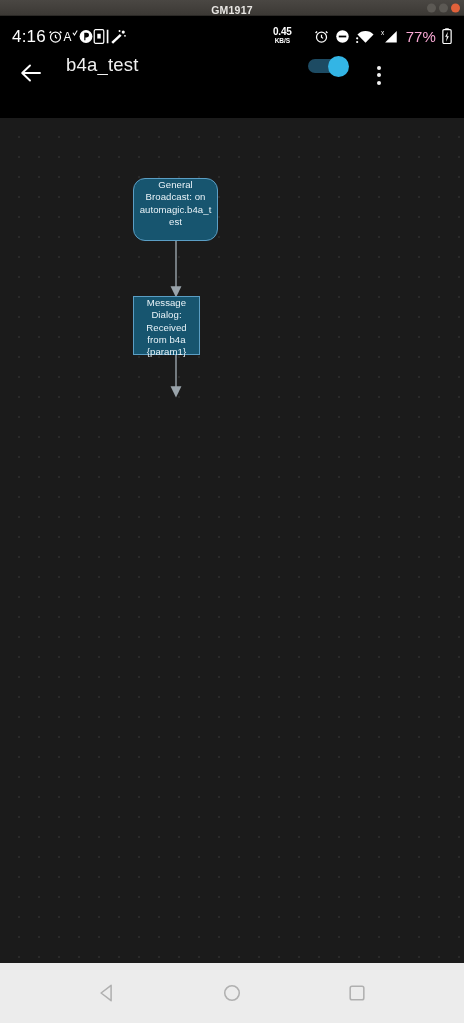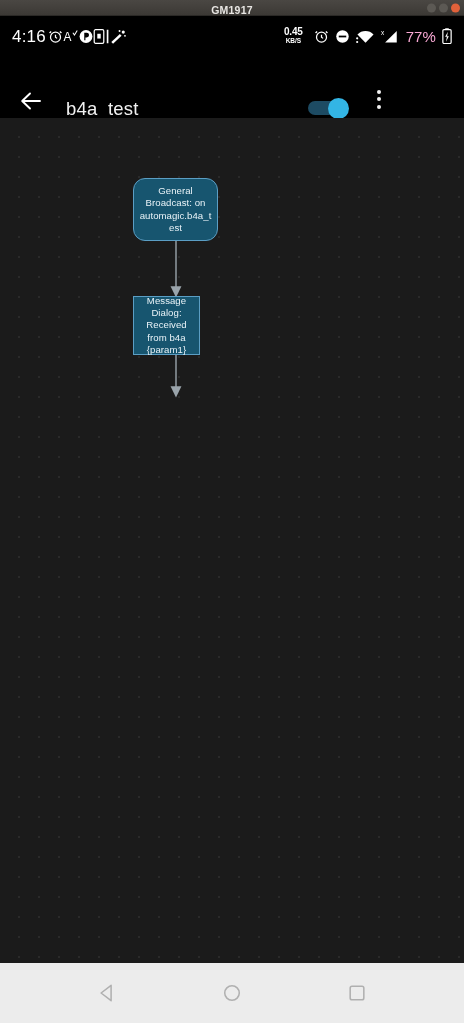--- a/index.html
+++ b/index.html
@@ -99,21 +99,21 @@
     justify-content: center;
     color: #ffffff;
   }
   .netspeed {
     display: flex;
     flex-direction: column;
     align-items: center;
     justify-content: center;
     color: #ffffff;
     line-height: 1;
-    margin-right: 5px;
+    margin-right: 16px;
   }
   .netspeed .ns-val {
     font-size: 10px;
     font-weight: bold;
     letter-spacing: -0.2px;
   }
   .netspeed .ns-unit {
     font-size: 6.5px;
     font-weight: bold;
     letter-spacing: -0.1px;
@@ -128,21 +128,21 @@
   }
 
   
   .app-bar {
     position: absolute;
     top: 56px; left: 0;
     width: 408px;
     height: 62px;
     background: #000000;
     display: flex;
-    align-items: flex-end;
+    align-items: flex-start;
     padding: 0 14px;
     box-sizing: border-box;
   }
   .back-btn {
     width: 34px;
     height: 34px;
     display: flex;
     align-items: center;
     justify-content: center;
     flex: 0 0 auto;
@@ -221,21 +221,21 @@
     height: 845px;
     display: block;
   }
 
   .node {
     position: absolute;
     box-sizing: border-box;
     background: #17556f;
     border: 1.3px solid #5b9ec4;
     display: flex;
-    align-items: center;
+    align-items: flex-start;
     justify-content: center;
     text-align: center;
     cursor: pointer;
   }
   .node.rounded { border-radius: 12px; }
   .node-label {
     color: #e9f3f8;
     font-size: 9.6px;
     line-height: 1.28;
     padding: 0 4px;

